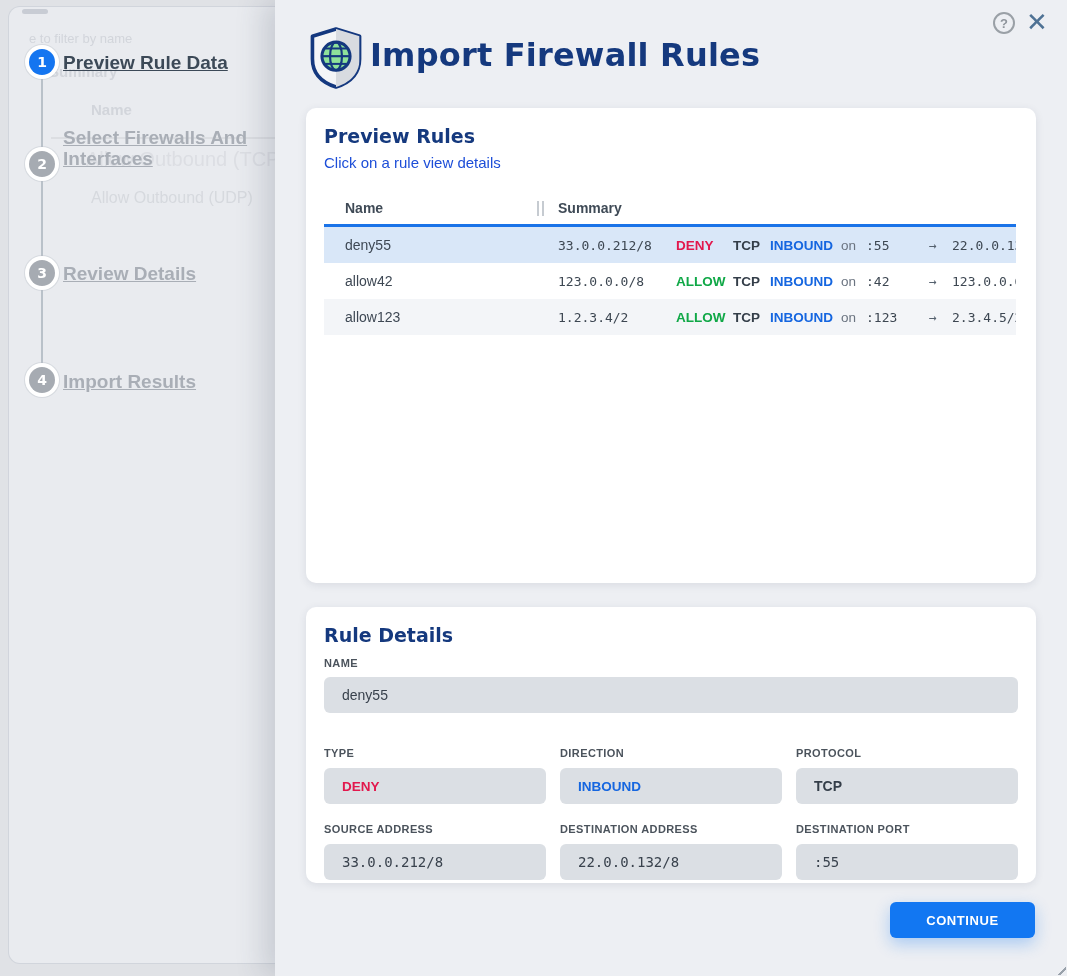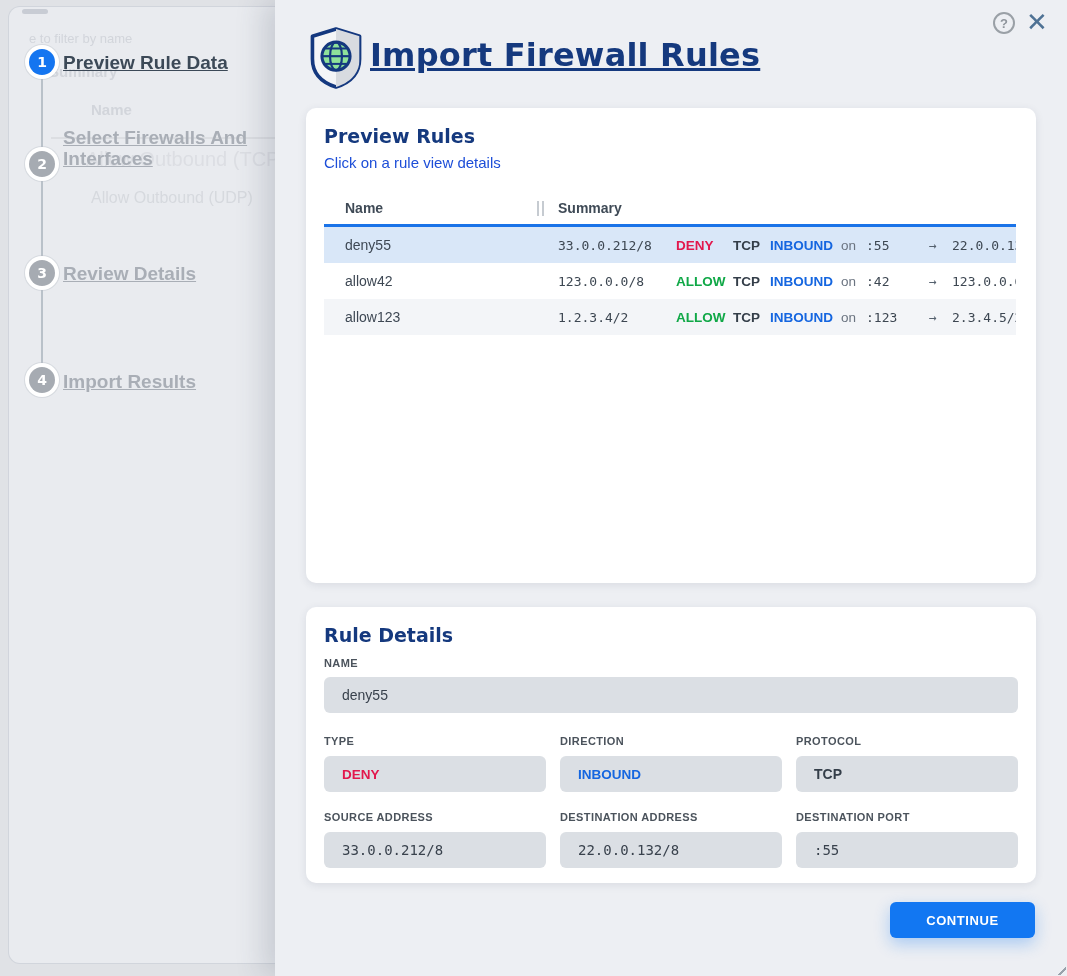--- a/index.html
+++ b/index.html
@@ -47,21 +47,21 @@
 
   
   .modal {
     position:absolute; left:275px; top:0; width:792px; height:976px;
     background:#edeff3;
     box-shadow:-12px 0 26px rgba(55,65,90,.18);
   }
   .modal-title {
     position:absolute; left:95px; top:36px;
     font-family:"DejaVu Sans", sans-serif; font-weight:800;
-    font-size:32px; letter-spacing:.2px; color:#15397e;text-decoration:underline;
+    font-size:32px; letter-spacing:.2px; color:#15397e;
   }
   .shield { position:absolute; left:32px; top:26px; }
   .help-btn {
     position:absolute; left:718px; top:12px; width:22px; height:22px;
     border:2px solid #9aa0a6; border-radius:50%;
     display:flex; align-items:center; justify-content:center;
     color:#8f959c; font-size:13px; font-weight:bold; cursor:pointer;
   }
   .close-btn {
     position:absolute; left:748px; top:8px; width:28px; height:28px;
@@ -118,21 +118,21 @@
     font-size:11px; font-weight:bold; color:#4b535c; letter-spacing:.4px;
   }
   .lbl-name { position:absolute; left:18px; top:50px; }
   .box {
     height:36px; background:#dbdfe4; border-radius:6px;
     display:flex; align-items:center; padding-left:18px;
     font-size:14px; color:#39424d;
   }
   .box-name { position:absolute; left:18px; top:70px; width:694px; }
   .fields-grid {
-    position:absolute; left:18px; top:128px; width:694px;
+    position:absolute; left:18px; top:140px; width:694px;
     display:grid; grid-template-columns:repeat(3,222px);
     column-gap:14px; row-gap:19px;
   }
   .cell .field-label { display:block; height:16px; margin-bottom:5px; }
   .val-deny { color:#e2184d; font-weight:bold; font-size:13.5px; }
   .val-inbound { color:#1566e0; font-weight:bold; font-size:13.5px; }
   .val-tcp { color:#343e49; font-weight:600; }
 
   .continue-btn {
     position:absolute; left:615px; top:902px; width:145px; height:36px;

